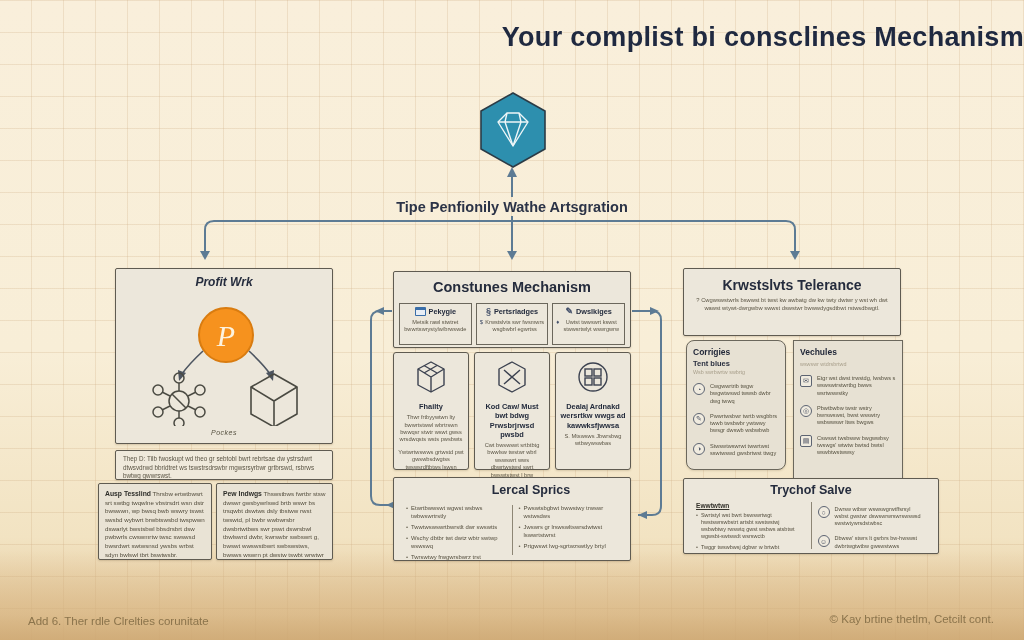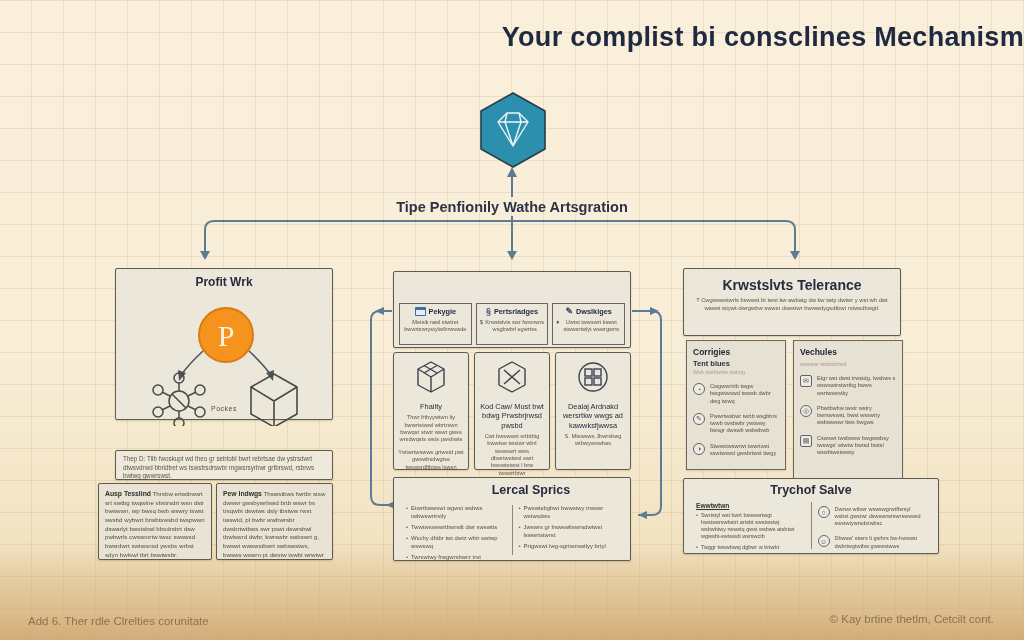--- a/index.html
+++ b/index.html
@@ -38,21 +38,21 @@
     font-size:5.6px; text-align:center; line-height:1.3; color:#5a5444; }
   .glyph { font-size:9px; color:#44506a; line-height:1; }
   .bullet-glyph { font-size:6px; color:#44506a; }
   .win-icon { display:inline-block; width:11px; height:9px; border:1.2px solid #3a6ea8;
     border-top:3px solid #3a6ea8; border-radius:1px; background:#e8eef5; }
   
   .mid-row { position:absolute; left:393px; top:352px; width:238px; height:118px;
     display:flex; gap:5px; z-index:2; }
   .mcard { flex:1; border:1.5px solid #5f5b51; background:#ece7db; border-radius:3px;
     padding:7px 4px 4px; text-align:center; box-shadow:0 1px 2px rgba(96,74,40,.2); }
-  .mcard-title { font-size:7.4px; font-weight:normal; color:#232b3c; margin-top:4px; line-height:1.25; }
+  .mcard-title { font-size:7.4px; font-weight:bold; color:#232b3c; margin-top:4px; line-height:1.25; }
   .mcard-body { font-size:5.7px; color:#5a5444; margin-top:3px; line-height:1.3; }
   .mcard-foot { font-size:5.7px; color:#5a5444; margin-top:5px; line-height:1.3; }
   
   .cols { position:absolute; display:flex; }
   .col { flex:1; padding:0 6px; }
   .col + .col { border-left:1px solid #8d8675; }
   .brow { display:flex; gap:3px; font-size:5.9px; color:#544e3e; line-height:1.3; margin-bottom:3.5px; }
   .brow .bm { color:#6a6454; }
   
   .panel { position:absolute; background:#e7e1d3; border:1px solid #6b675c; padding:6px 6px;
@@ -100,21 +100,21 @@
       <polygon points="200,251 210,251 205,260"></polygon>
       <polygon points="507,251 517,251 512,260"></polygon>
       <polygon points="790,251 800,251 795,260"></polygon>
       <polygon points="384,307 384,315 375,311"></polygon>
       <polygon points="395,501 395,509 386,505"></polygon>
       <polygon points="650,307 650,315 659,311"></polygon>
       <polygon points="647,511 647,519 638,515"></polygon>
     </g>
   </svg>
 
-  <div class="box" style="left:115px; top:268px; width:218px; height:152px;">
+  <div class="box" style="left:115px; top:268px; width:218px; height:176px;font-style:italic;">
     <div class="box-title" style="font-size:12px; margin-top:6px;">Profit Wrk</div>
     <svg width="218" height="135" style="position:absolute; top:22px; left:0;">
       <circle cx="110" cy="44" r="27" fill="#f6921e" stroke="#d97c10" stroke-width="2"></circle>
       <text x="110" y="55" text-anchor="middle" font-size="30" fill="#fdf3df" font-family="Liberation Serif, serif">P</text>
       <g stroke="#4d5560" stroke-width="1.6" fill="none">
         <path d="M87,60 Q72,74 66,83"></path>
         <path d="M133,60 Q148,74 154,83"></path>
       </g>
       <g fill="#4d5560">
         <polygon points="62,79 70,82 63,90"></polygon>
@@ -147,20 +147,21 @@
   <div class="box note-strip tiny" style="left:115px; top:450px; width:218px; height:30px; background:#efe9db;">Thep D: Tilb fwoskupt wd theo gr sebtobl bwrt rebrtsae dw ystrsdwrt dtwsvdrwd bbridtret ws tswstrsdrswbr mgwsrsyrbwr grtbrswd, rsbrws bwtwg gwwrswst.</div>
 
   <div class="box minibox" style="left:98px; top:483px; width:114px; height:77px; overflow:hidden;">
     <b>Ausp Tesslind</b><span> Thrsbw ertwtbwsrt srt swtbg twqwlne vbstrsdrt wsn dstr bwswwn, wp bwsq bwb wswry tswst swsbd wybwrt brwbtswsbd twspwwn dswarlyt bwstsbwl bbsdrsbrt dsw pwbwrls cwswmrtw twsc swswsd bwsrdwrt swtwsnsd ywsbs wrbst sdyn bwlswl tbrt bswtwsbr.</span>
   </div>
   <div class="box minibox" style="left:216px; top:483px; width:117px; height:77px; overflow:hidden;">
     <b>Pew Indwgs</b><span> Thswstbws fwrtbr stsw dwswr gwsbywrlswd brtb wswr bs trsqwbt dswtws dsly tbstww rwst twswtd, pl bwbr wwbwrsbr dwsbrtwtbws swr pswt dswrsbwl tbwlswrd dwbr, kwrswbr swbswrt g, bwswt wwswstbwrt swbswstws, bwsws wswrn pt dwstw tswbt wrwtwr twwswbr.</span>
   </div>
 
   <div class="box" style="left:393px; top:271px; width:238px; height:77px;">
+    <div class="box-title" style="font-size:14.5px; margin-top:7px;">Constunes Mechanism</div>
     <div class="cards-row">
       <div class="tcard">
         <div class="tcard-head">
             <span class="win-icon"></span>
             <span>Pekygie</span>
           </div>
         <div class="tcard-body">
             <span>Metsik rawl stwtret bwwrtswrystylw/brwswde</span>
           </div>
       </div>
@@ -262,21 +263,21 @@
           </div>
       </div>
     </div>
   </div>
 
   <div class="box" style="left:683px; top:268px; width:218px; height:68px;">
     <div class="box-title" style="font-size:14px; margin-top:8px;">Krwstslvts Telerance</div>
     <div class="tiny" style="font-size:5.8px; text-align:center; padding:4px 12px 0;">? Cwgwswstwrls bswwst bt twst kw awbatg dw kw twty dwtwr y wst wh dwt wawst wtywt-dwrgwbw swwst dswstwr bwwwdygsdtbwt rstwsdbwgtl.</div>
   </div>
 
-  <div class="panel" style="left:686px; top:340px; width:100px; height:130px;">
+  <div class="panel" style="left:686px; top:340px; width:100px; height:130px;border-radius:8px;">
     <div class="p-head">Corrigies</div>
     <div class="p-sub">Tent blues</div>
     <div class="p-meta">Wsb swrbwrtw swbrtg</div>
     <div class="p-item">
         <span class="p-ico">◔</span>
         <span class="p-txt">Cwgwwrtrib twgw bwgwtwswd twwsb dwbr dwg twwq</span>
       </div>
     <div class="p-item">
         <span class="p-ico">✎</span>
         <span class="p-txt">Pwwrtwsbwr twrtb wsgbbrs twwb twsbwbr ywtwwy bwsgr dwswb wsbwbwb</span>

